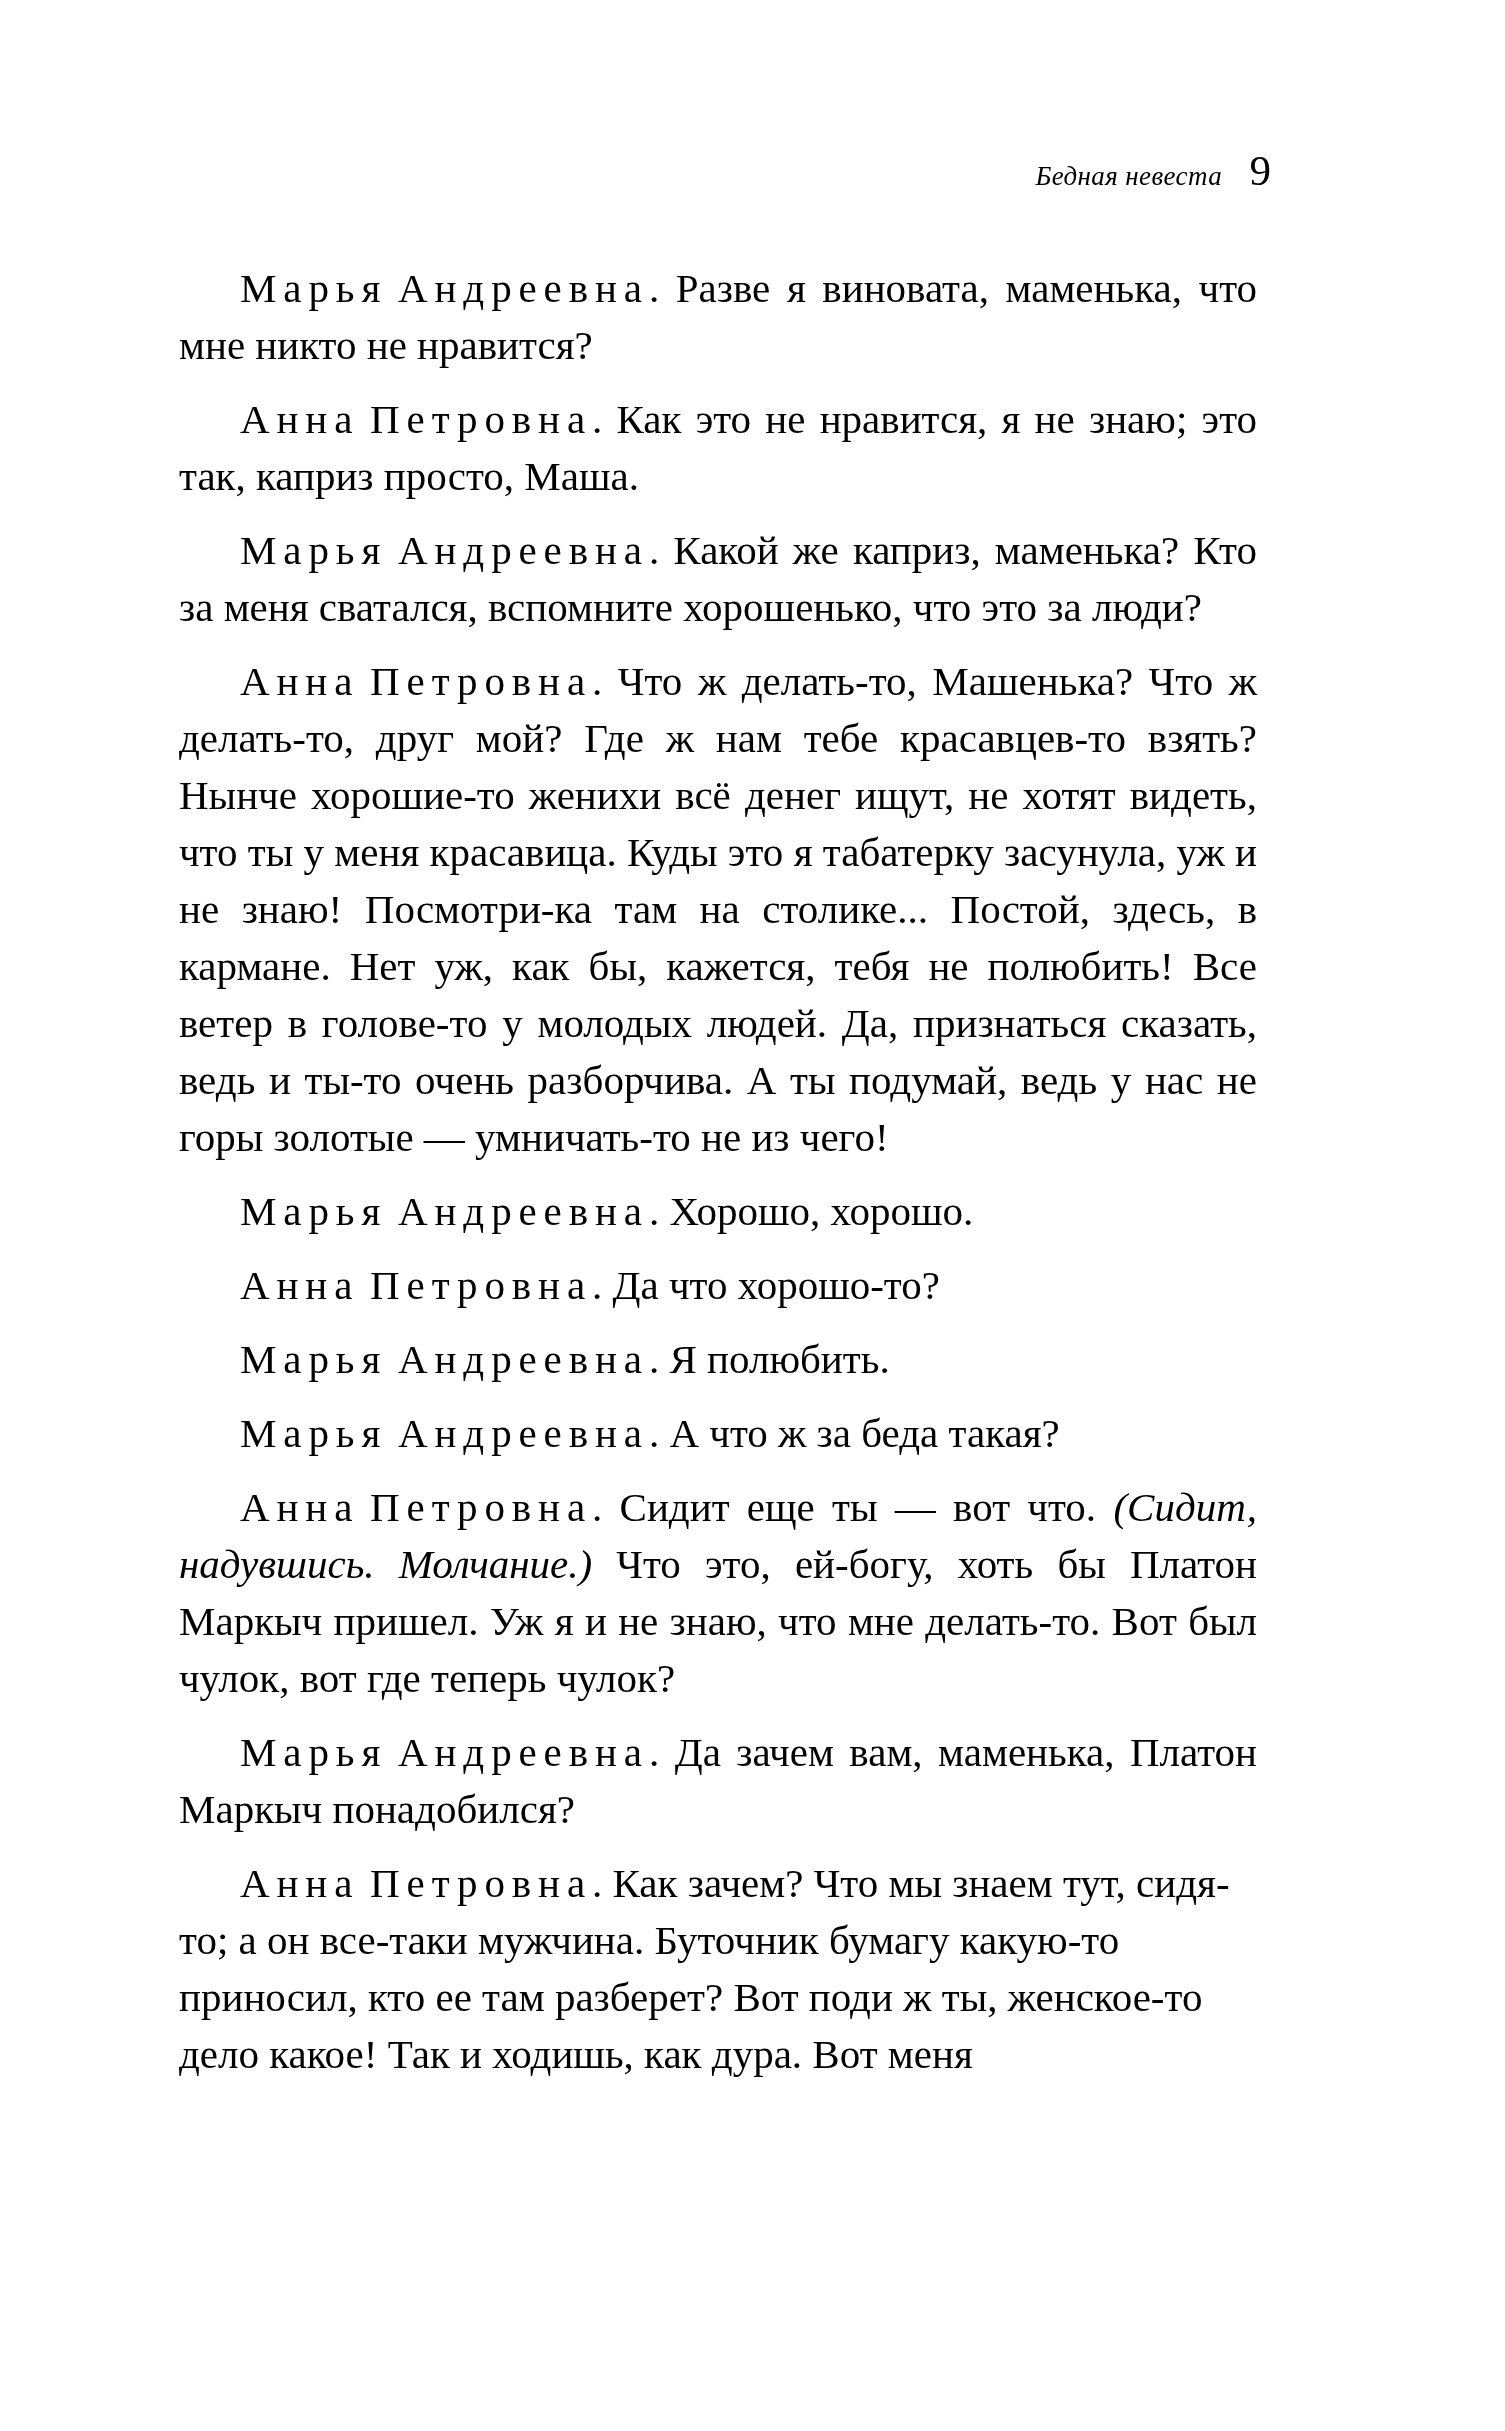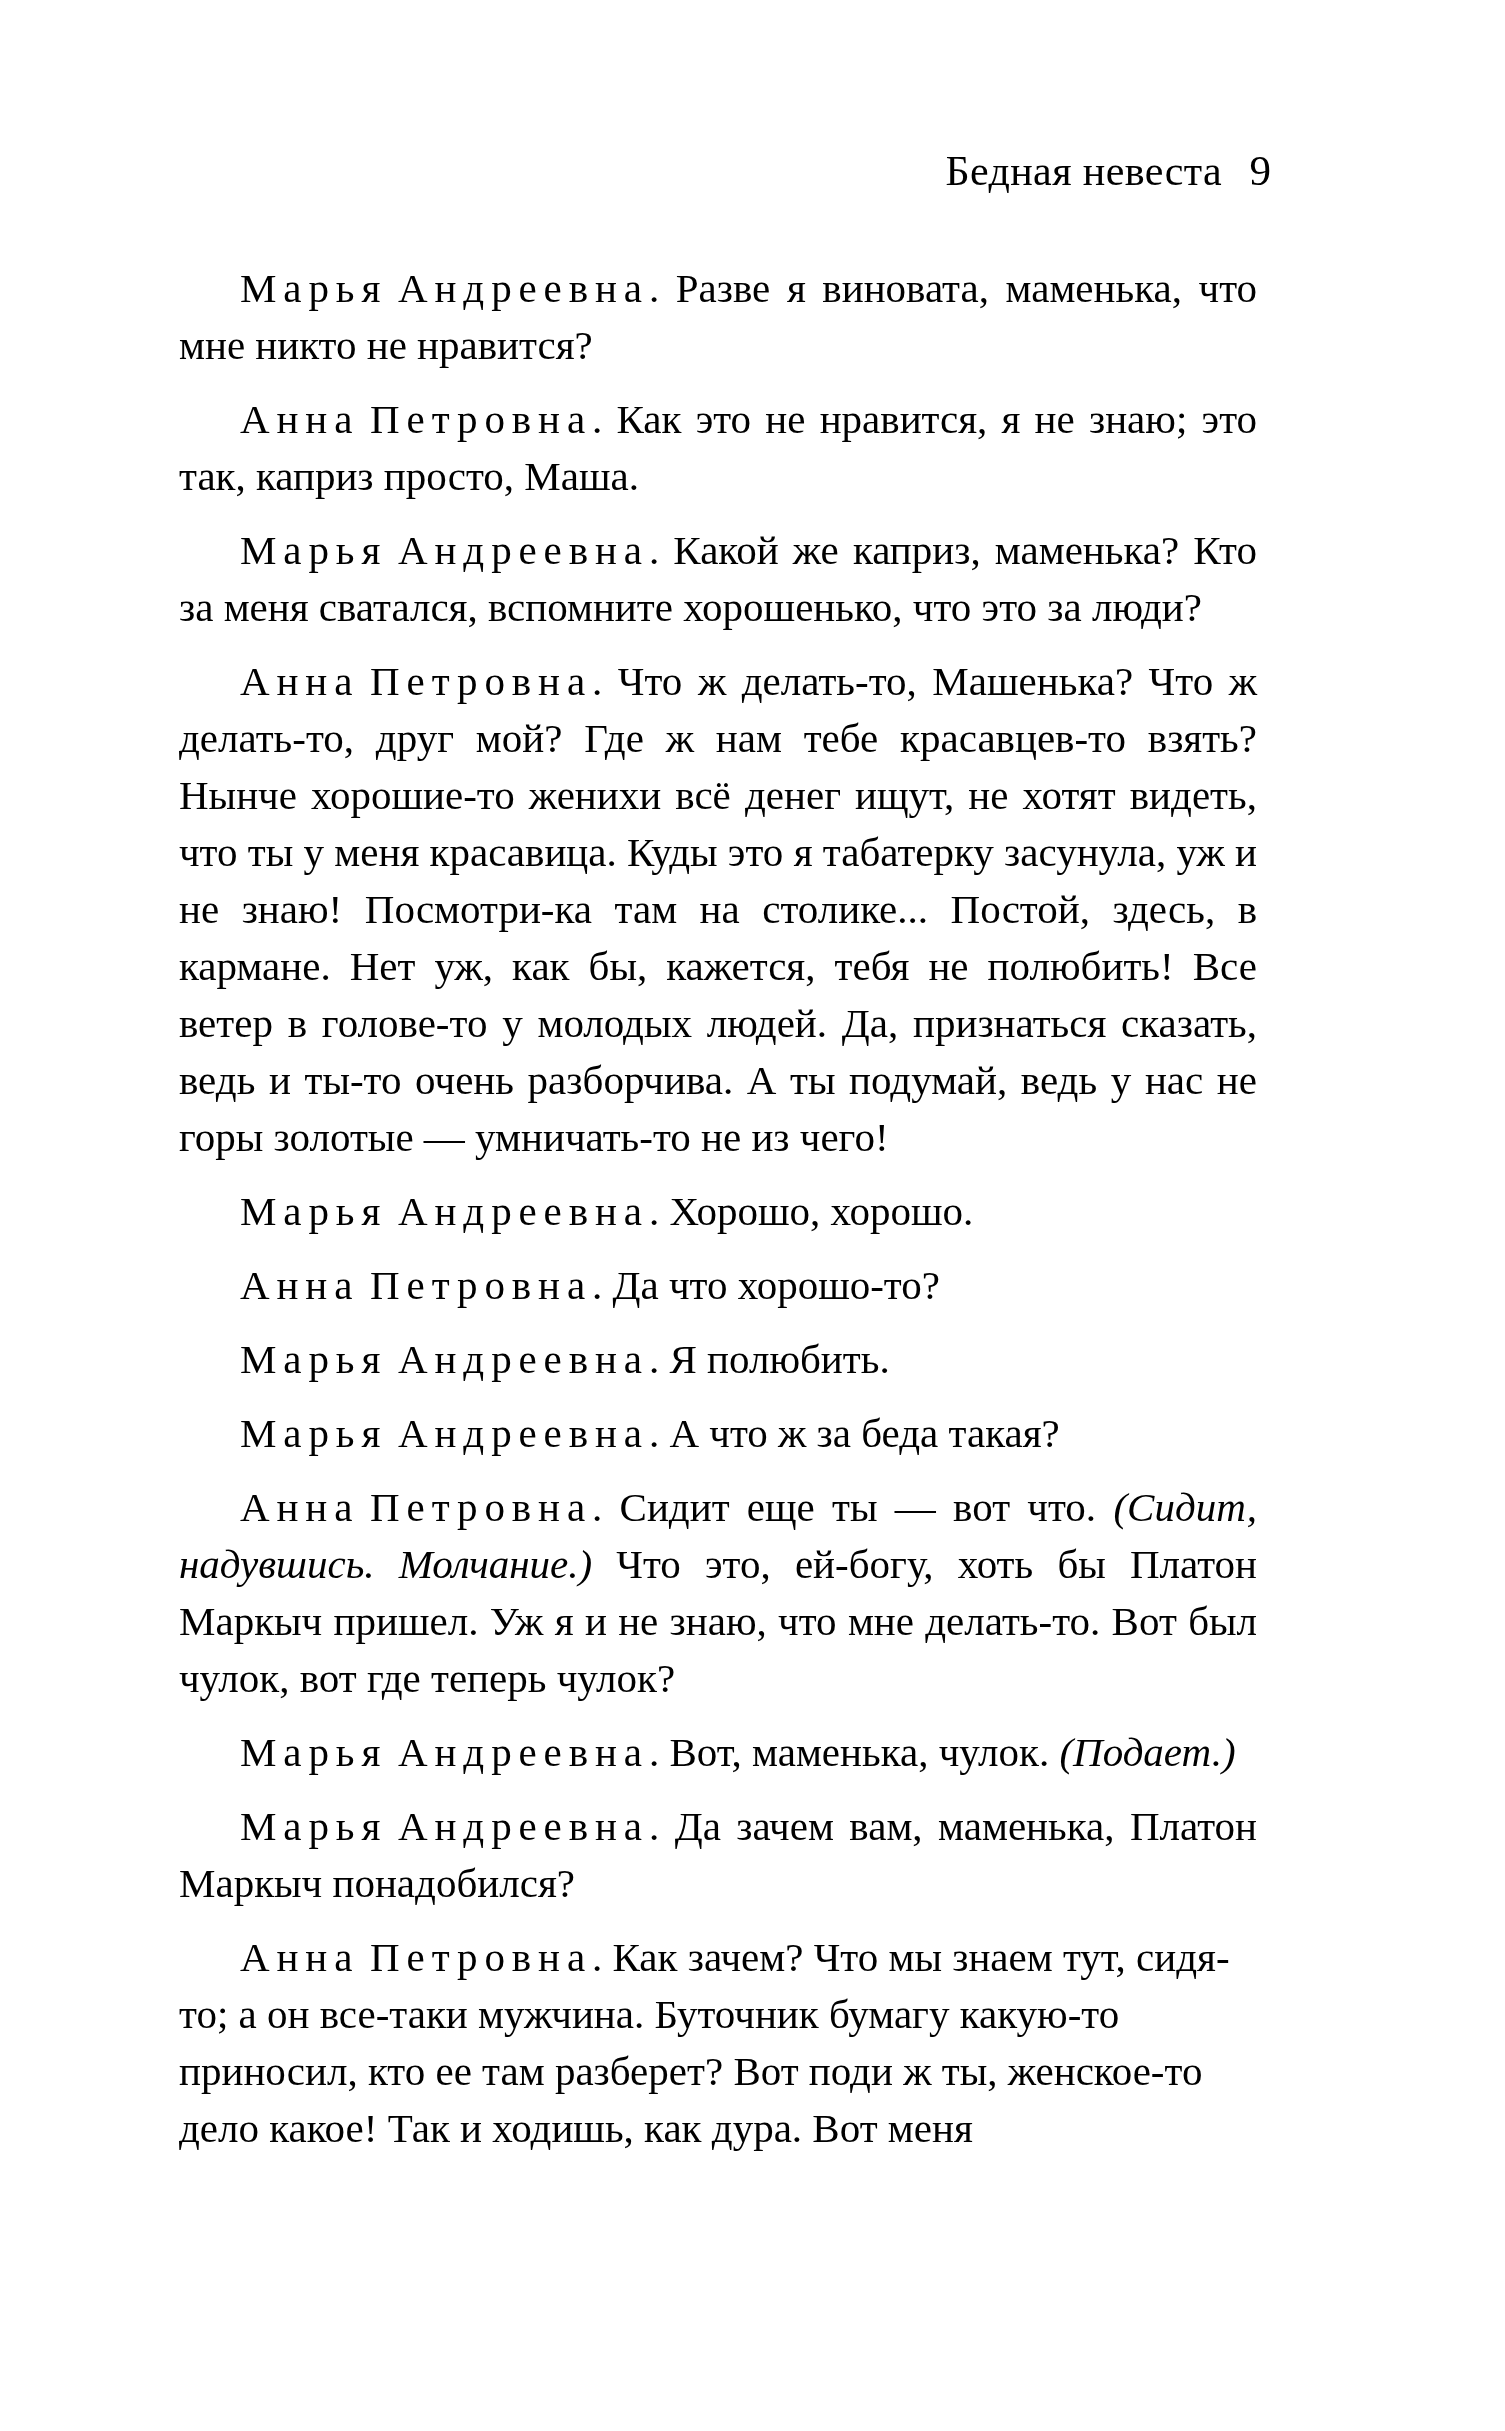--- a/index.html
+++ b/index.html
@@ -24,21 +24,22 @@
     top: 149px;
     left: 162px;
     right: 235px;
     height: 55px;
     display: flex;
     justify-content: flex-end;
     align-items: baseline;
     white-space: nowrap;
   }
   .running-head .book-title {
-    font-size: 42px;
+    font-style: italic;
+    font-size: 27px;
     letter-spacing: 0.4px;
     line-height: 1;
     margin-left: 24px;
   }
   .running-head .page-number {
     font-style: normal;
     font-size: 43px;
     line-height: 1;
     margin-left: 27.4px;
   }
@@ -95,19 +96,18 @@
   <div class="body-text" id="body-text">
       <p><span class="cue"><span>Марья</span><span class="gap"></span><span>Андреевна</span></span><span class="cue-dot">. </span><span>Разве я виновата, маменька, что мне никто не нравится?</span></p>
       <p><span class="cue"><span>Анна</span><span class="gap"></span><span>Петровна</span></span><span class="cue-dot">. </span><span>Как это не нравится, я не знаю; это так, каприз просто, Маша.</span></p>
       <p><span class="cue"><span>Марья</span><span class="gap"></span><span>Андреевна</span></span><span class="cue-dot">. </span><span>Какой же каприз, маменька? Кто за меня сватался, вспомните хорошенько, что это за люди?</span></p>
       <p><span class="cue"><span>Анна</span><span class="gap"></span><span>Петровна</span></span><span class="cue-dot">. </span><span>Что ж делать-то, Машенька? Что ж делать-то, друг мой? Где ж нам тебе красавцев-то взять? Нынче хорошие-то женихи всё денег ищут, не хотят видеть, что ты у меня красавица. Куды это я табатерку засунула, уж и не знаю! Посмотри-ка там на столике... Постой, здесь, в кармане. Нет уж, как бы, кажется, тебя не полюбить! Все ветер в голове-то у молодых людей. Да, признаться сказать, ведь и ты-то очень разборчива. А ты подумай, ведь у нас не горы золотые — умничать-то не из чего!</span></p>
       <p><span class="cue"><span>Марья</span><span class="gap"></span><span>Андреевна</span></span><span class="cue-dot">. </span><span>Хорошо, хорошо.</span></p>
       <p><span class="cue"><span>Анна</span><span class="gap"></span><span>Петровна</span></span><span class="cue-dot">. </span><span>Да что хорошо-то?</span></p>
       <p><span class="cue"><span>Марья</span><span class="gap"></span><span>Андреевна</span></span><span class="cue-dot">. </span><span>Я полюбить.</span></p>
       <p><span class="cue"><span>Марья</span><span class="gap"></span><span>Андреевна</span></span><span class="cue-dot">. </span><span>А что ж за беда такая?</span></p>
       <p><span class="cue"><span>Анна</span><span class="gap"></span><span>Петровна</span></span><span class="cue-dot">. </span><span>Сидит еще ты — вот что. </span><span class="stage">(Сидит, надувшись. Молчание.)</span><span> Что это, ей-богу, хоть бы Платон Маркыч пришел. Уж я и не знаю, что мне делать-то. Вот был чулок, вот где теперь чулок?</span></p>
-      <p><span class="cue"><span>Марья</span><span class="gap"></span><span>Андреевна</span></span><span class="cue-dot">. </span><span>Вот, маменька, чулок. </span><span class="stage">(Подает.)</span></p>
       <p><span class="cue"><span>Марья</span><span class="gap"></span><span>Андреевна</span></span><span class="cue-dot">. </span><span>Да зачем вам, маменька, Платон Маркыч понадобился?</span></p>
       <p><span class="cue"><span>Анна</span><span class="gap"></span><span>Петровна</span></span><span class="cue-dot">. </span><span>Как зачем? Что мы знаем тут, сидя-то; а он все-таки мужчина. Буточник бумагу какую-то приносил, кто ее там разберет? Вот поди ж ты, женское-то дело какое! Так и ходишь, как дура. Вот меня</span></p>
     </div>
 
 </div>
 
 
 </body></html>

